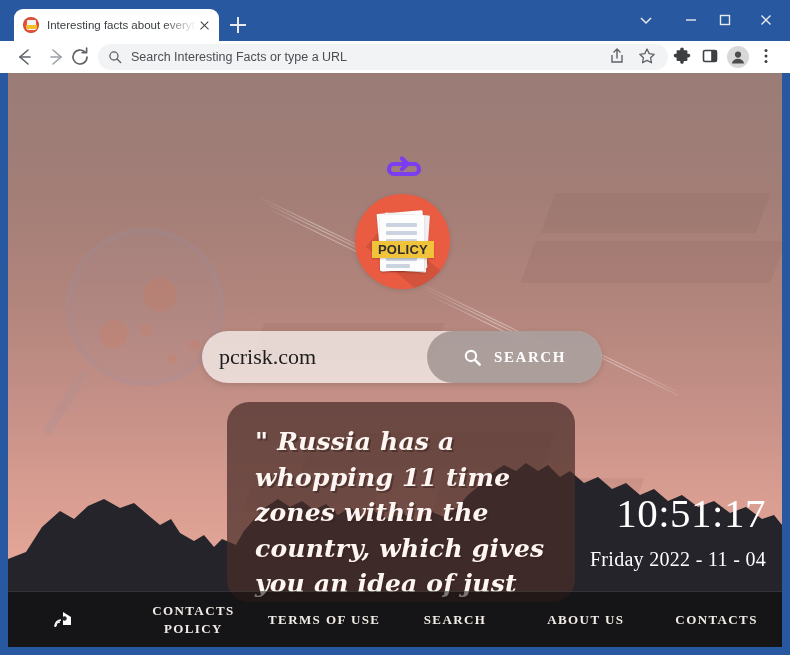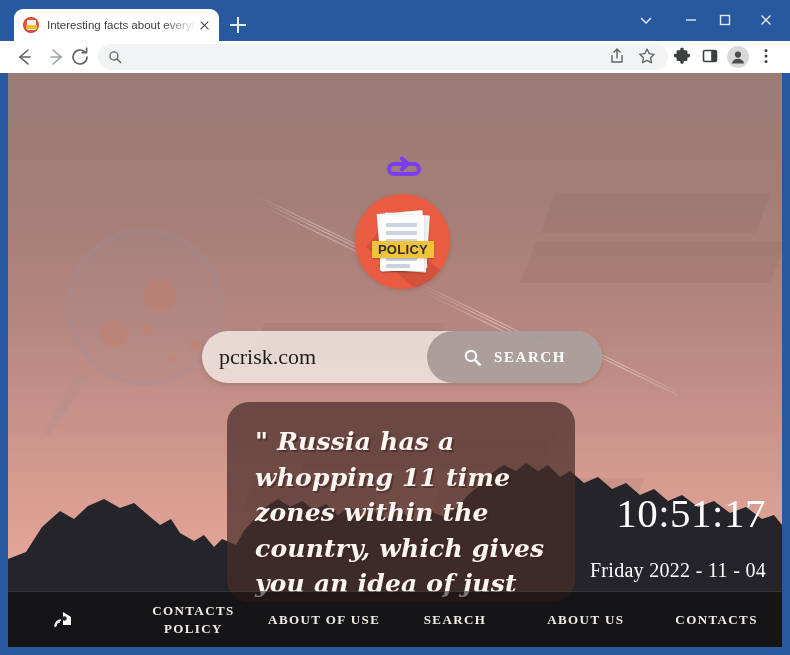--- a/index.html
+++ b/index.html
@@ -394,21 +394,21 @@
     font-size: 41px;
     color: #ffffff;
     line-height: 1;
     letter-spacing: .5px;
     text-align: right;
   }
   #clock-date {
     font-family: "Liberation Serif", serif;
     font-size: 20px;
     color: #ffffff;
-    margin-top: 25px;
+    margin-top: 14px;
     letter-spacing: .3px;
   }
 
   
   #footer {
     position: absolute;
     left: 0; bottom: 0;
     width: 774px; height: 56px;
     background: rgba(10,10,10,.55);
     border-top: 1px solid rgba(255,255,255,.13);
@@ -499,20 +499,21 @@
         <path d="M19 12a7 7 0 1 1-2.2-5.1" stroke="#5f6368" stroke-width="1.7" fill="none" stroke-linecap="round"></path>
         <path d="M18.6 3.2 L18.6 7.6 L14.2 7.6" stroke="#5f6368" stroke-width="1.7" fill="none" stroke-linecap="round" stroke-linejoin="round"></path>
       </svg>
     </div>
 
     <div id="omnibox">
       <svg width="14" height="14" viewBox="0 0 16 16">
           <circle cx="6.8" cy="6.8" r="4.6" stroke="#5f6368" stroke-width="1.5" fill="none"></circle>
           <path d="M10.3 10.3 L14.4 14.4" stroke="#5f6368" stroke-width="1.6" stroke-linecap="round"></path>
         </svg>
+      <div id="omnibox-placeholder">Search Interesting Facts or type a URL</div>
     </div>
 
     <div class="tb-icon" id="tb-share">
       <svg width="20" height="20" viewBox="0 0 20 20">
           <path d="M5 9 V16 H15 V9" stroke="#5f6368" stroke-width="1.4" fill="none"></path>
           <path d="M10 12 V3 M10 3 L7 6 M10 3 L13 6" stroke="#5f6368" stroke-width="1.4" fill="none" stroke-linecap="round"></path>
         </svg>
     </div>
     <div class="tb-icon" id="tb-star">
       <svg width="20" height="20" viewBox="0 0 20 20">
@@ -622,21 +623,21 @@
         <svg width="22" height="22" viewBox="0 0 22 22">
           <path d="M11 4 L19 9 L19 17 L11 17 Z" fill="#ffffff"></path>
           <circle cx="12.5" cy="10.5" r="2.2" fill="#24242a"></circle>
           <path d="M3 18 a6 6 0 0 1 6 -6" stroke="#ffffff" stroke-width="1.5" fill="none"></path>
           <path d="M4 18 a4 4 0 0 1 4 -4" stroke="#ffffff" stroke-width="1.3" fill="none"></path>
           <circle cx="3.3" cy="18" r="1.1" fill="#ffffff"></circle>
         </svg>
       </div>
       <div id="footer-links">
         <div class="footer-link">CONTACTS POLICY</div>
-        <div class="footer-link">ABOUT OF USE</div>
+        <div class="footer-link">TERMS OF USE</div>
         <div class="footer-link">SEARCH</div>
         <div class="footer-link">ABOUT US</div>
         <div class="footer-link">CONTACTS</div>
       </div>
     </div>
 
   </div>
 </div>
 
 </body></html>

